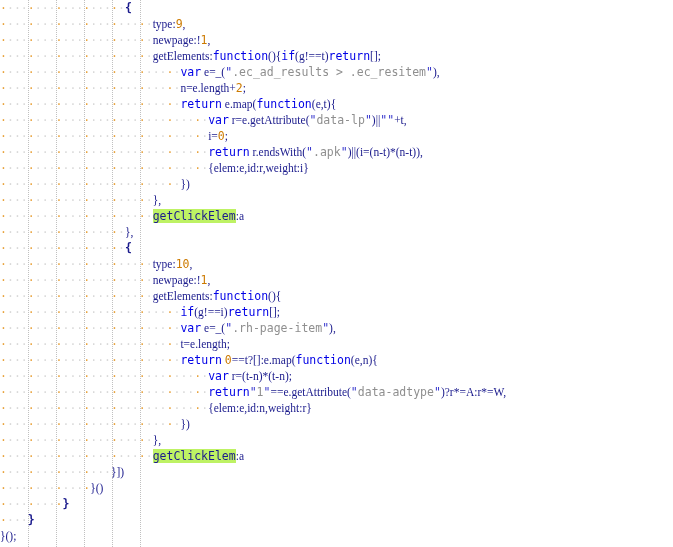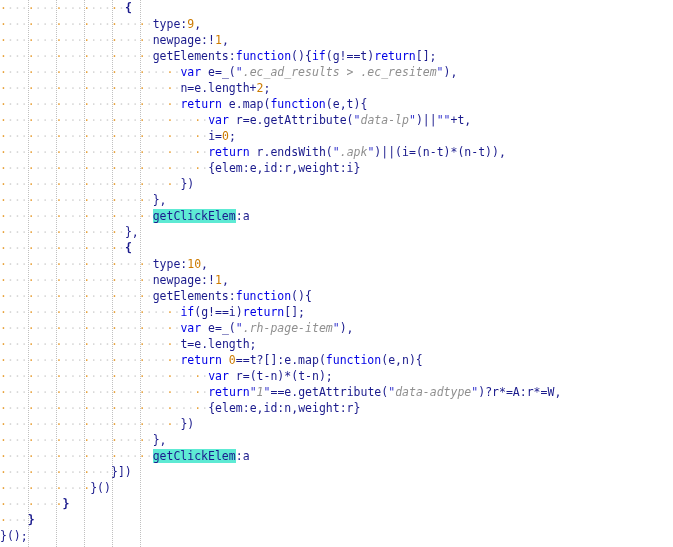--- a/index.html
+++ b/index.html
@@ -31,27 +31,27 @@
     position: relative;
     height: 16px;
     line-height: 16px;
     white-space: pre;
     font-size: 11.5px;
     letter-spacing: 0;
   }
 
   
   .tok        { }
-  .t-plain    { color: #1a1a8c; }          
+  .t-plain    { color: #1a1a8c; font-family: Liberation Serif, serif; }          
   .t-kw       { color: #0000e6; font-weight: normal; }  
   .t-num      { color: #cc7a00; }          
-  .t-str      { color: #8f8f8f; font-style: italic; }          
+  .t-str      { color: #8f8f8f; }          
   .t-quote    { color: #3333cc; }          
   .t-punct    { color: #1a1a8c; font-weight: bold; }
-  .t-hl       { background: #5eead4; color: #1a1a8c; }
+  .t-hl       { background: #bef264; color: #1a1a8c; }
 
   
   .ws   { color: #d9d9d9; }
   .ws-t { color: #e8a33d; }
 
   
   .guide {
     position: absolute;
     top: 0;
     width: 0;

